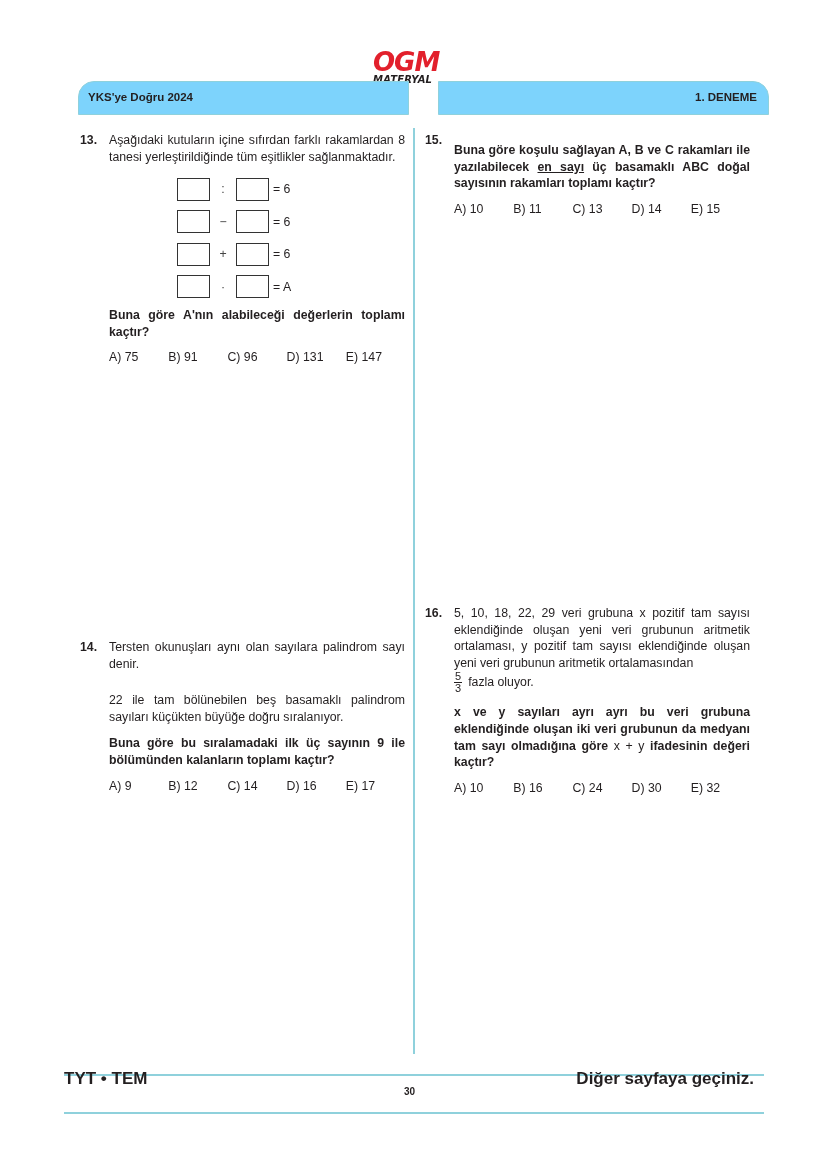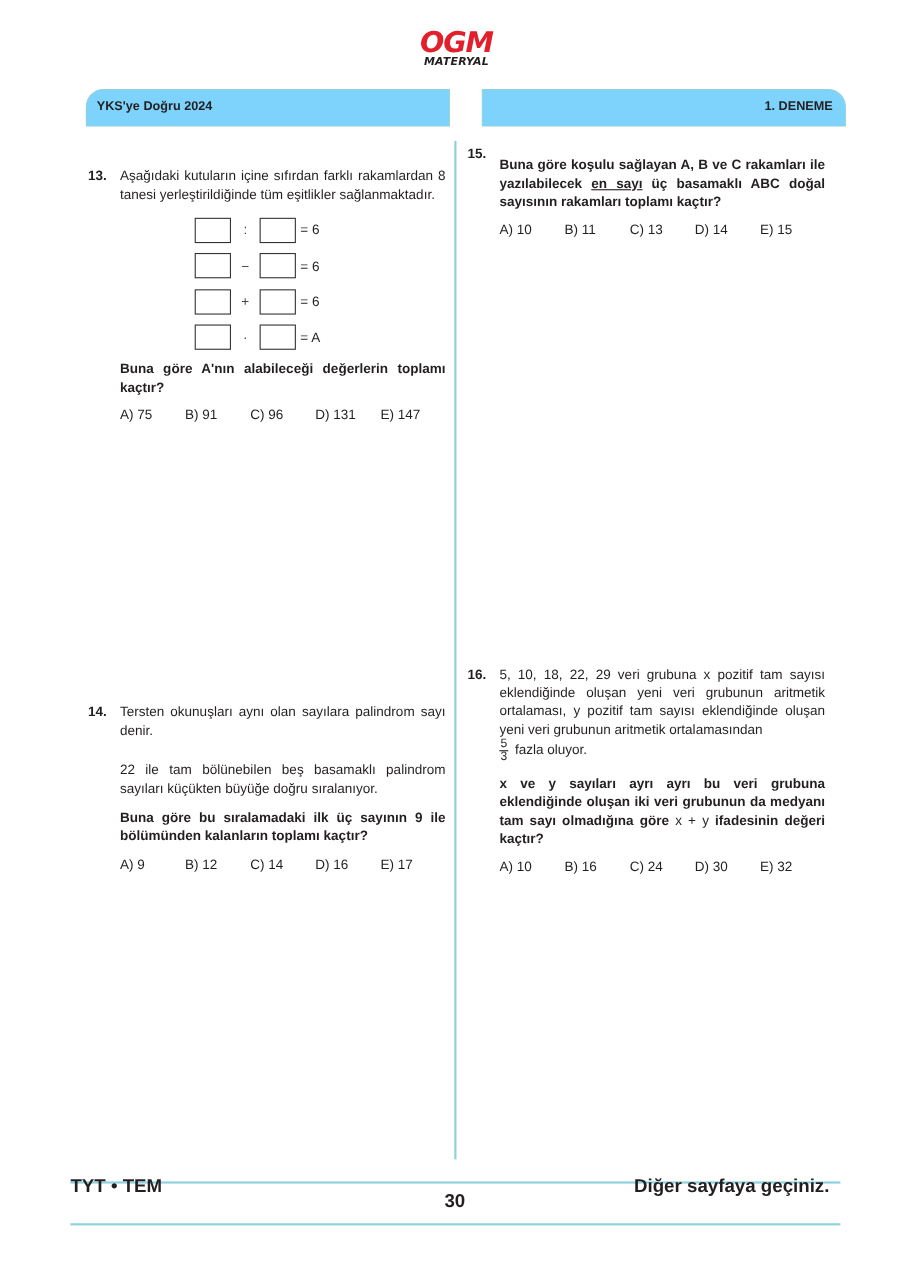--- a/index.html
+++ b/index.html
@@ -4,21 +4,21 @@
 <style>
   * { box-sizing: border-box; margin: 0; padding: 0; }
   html, body { width: 828px; height: 1167px; background: #ffffff; }
   body {
     position: relative;
     font-family: "Liberation Sans", sans-serif;
     color: #231f20;
     overflow: hidden;
   }
   .logo {
-    position: absolute; left: 373px; top: 27px; width: 84px; text-align: center;
+    position: absolute; left: 373px; top: 50px; width: 84px; 
   }
   .logo-main {
     display: block; font-family: "DejaVu Sans", sans-serif; font-weight: bold;
     font-size: 26px; line-height: 24px; color: #e2202c; letter-spacing: -1px;
     font-style: italic;
   }
   .logo-sub {
     display: block; font-family: "DejaVu Sans", sans-serif; font-weight: bold;
     font-size: 10px; line-height: 11px; color: #231f20; font-style: italic; letter-spacing: 0.2px;
   }
@@ -71,21 +71,21 @@
 
 <div class="hdr-box hdr-left">
   <span>YKS'ye Doğru 2024</span>
 </div>
 <div class="hdr-box hdr-right">
   <span>1. DENEME</span>
 </div>
 
 <div class="divider"></div>
 
-<div class="q" style="left:80px; top:132px; width:325px;margin-top:20px;">
+<div class="q" style="left:80px; top:132px; width:325px;">
   <span class="num">13.</span>
   <div class="body">
     <p>Aşağıdaki kutuların içine sıfırdan farklı rakamlardan 8 tanesi yerleştirildiğinde tüm eşitlikler sağlanmaktadır.</p>
     <div class="eq-grid">
       <div class="eq-row">
         <span class="box"></span>
         <span class="op">:</span>
         <span class="box"></span>
         <span class="rhs">= 6</span>
       </div>
@@ -167,15 +167,15 @@
       <span>B) 16</span>
       <span>C) 24</span>
       <span>D) 30</span>
       <span>E) 32</span>
     </div>
   </div>
 </div>
 
 <div class="footer-line" style="top:1074px;"></div>
 <div class="footer" style="left:64px;">TYT • TEM</div>
-<div class="footer" style="left:404px; font-size:17px; top:1084px;">30</div>
+<div class="footer" style="left:404px; font-size:10px; top:1084px;">30</div>
 <div class="footer" style="right:74px;">Diğer sayfaya geçiniz.</div>
 <div class="footer-line" style="top:1112px;"></div>
 
 </body></html>

